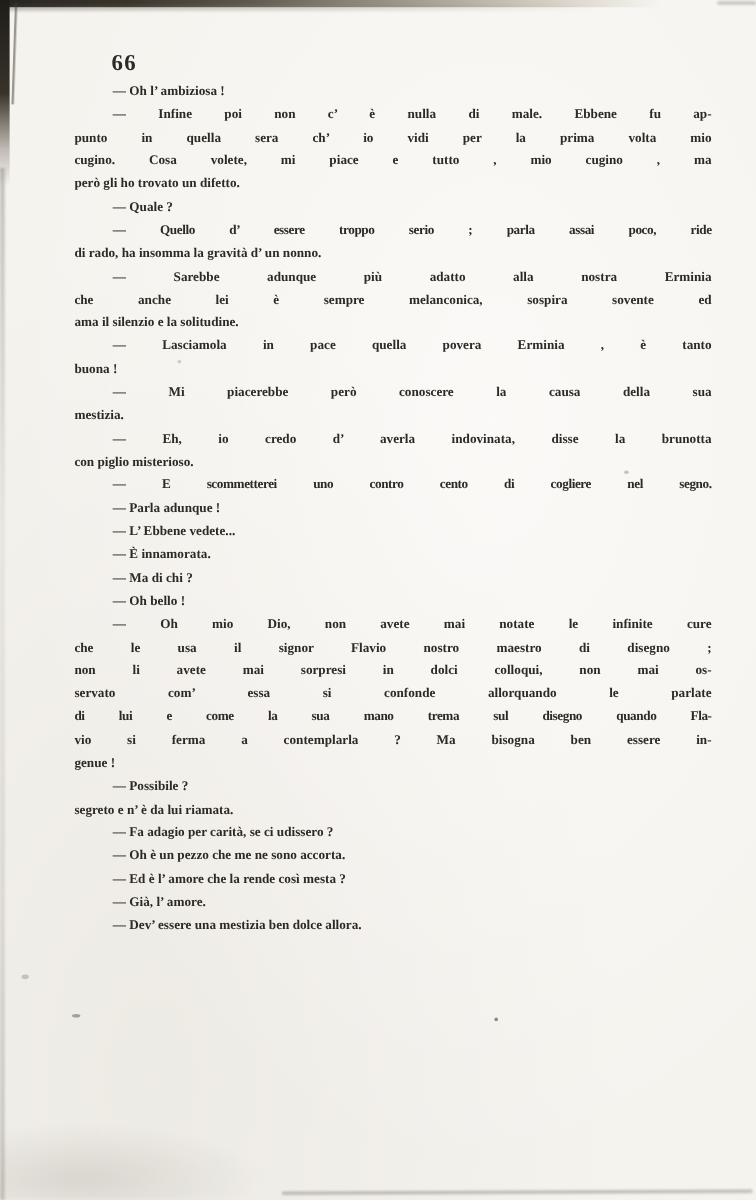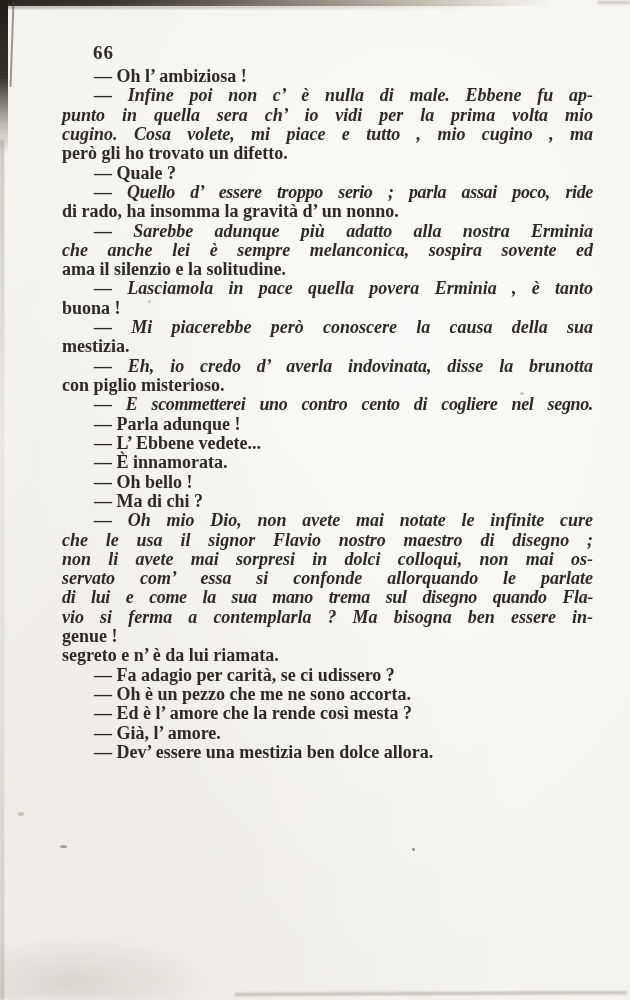--- a/index.html
+++ b/index.html
@@ -61,29 +61,29 @@
   .s5{left:18px;top:812px;width:6px;height:4px;background:rgba(120,114,104,.35);}
   
   .pagenum{
     position:absolute;left:93px;top:42px;
     font-size:19px;font-weight:700;color:#2d2a24;
     letter-spacing:1px;
   }
   
   .textblock{
     position:absolute;left:62px;top:67px;width:531px;
-    font-size:18px;font-weight:700;color:#2d2a24;
+    font-size:11px;font-weight:700;color:#2d2a24;
     text-rendering:optimizeLegibility;
   }
   .line{
     height:19.32px;line-height:19.32px;
     text-align:left;
   }
   .line.indent{padding-left:32px;}
-  .line.justify{text-align:justify;text-align-last:justify;font-style:italic;}
+  .line.justify{text-align:justify;text-align-last:justify;}
   .line.tight{letter-spacing:-.35px;word-spacing:-1.5px;}
 </style>
 </head>
 <body>
 
 <div class="page">
 
   <div class="edge-top"></div>
   <div class="edge-top2"></div>
   <div class="edge-top-right"></div>
@@ -115,29 +115,30 @@
       <div class="line indent justify">— Lasciamola in pace quella povera Erminia , è tanto</div>
       <div class="line">buona !</div>
       <div class="line indent justify">— Mi piacerebbe però conoscere la causa della sua</div>
       <div class="line">mestizia.</div>
       <div class="line indent justify">— Eh, io credo d’ averla indovinata, disse la brunotta</div>
       <div class="line">con piglio misterioso.</div>
       <div class="line indent justify tight">— E scommetterei uno contro cento di cogliere nel segno.</div>
       <div class="line indent">— Parla adunque !</div>
       <div class="line indent">— L’ Ebbene vedete...</div>
       <div class="line indent">— È innamorata.</div>
+      <div class="line indent">— Ma di chi ?</div>
       <div class="line indent">— Oh bello !</div>
-      <div class="line indent">— Ma di chi ?</div>
       <div class="line indent justify">— Oh mio Dio, non avete mai notate le infinite cure</div>
       <div class="line justify">che le usa il signor Flavio nostro maestro di disegno ;</div>
       <div class="line justify">non li avete mai sorpresi in dolci colloqui, non mai os-</div>
       <div class="line justify">servato com’ essa si confonde allorquando le parlate</div>
       <div class="line justify tight">di lui e come la sua mano trema sul disegno quando Fla-</div>
       <div class="line justify">vio si ferma a contemplarla ? Ma bisogna ben essere in-</div>
       <div class="line">genue !</div>
+      <div class="line indent">— Possibile ?</div>
       <div class="line">segreto e n’ è da lui riamata.</div>
       <div class="line indent">— Fa adagio per carità, se ci udissero ?</div>
       <div class="line indent">— Oh è un pezzo che me ne sono accorta.</div>
       <div class="line indent">— Ed è l’ amore che la rende così mesta ?</div>
       <div class="line indent">— Già, l’ amore.</div>
       <div class="line indent">— Dev’ essere una mestizia ben dolce allora.</div>
     </div>
 </div>
 
 </body></html>

